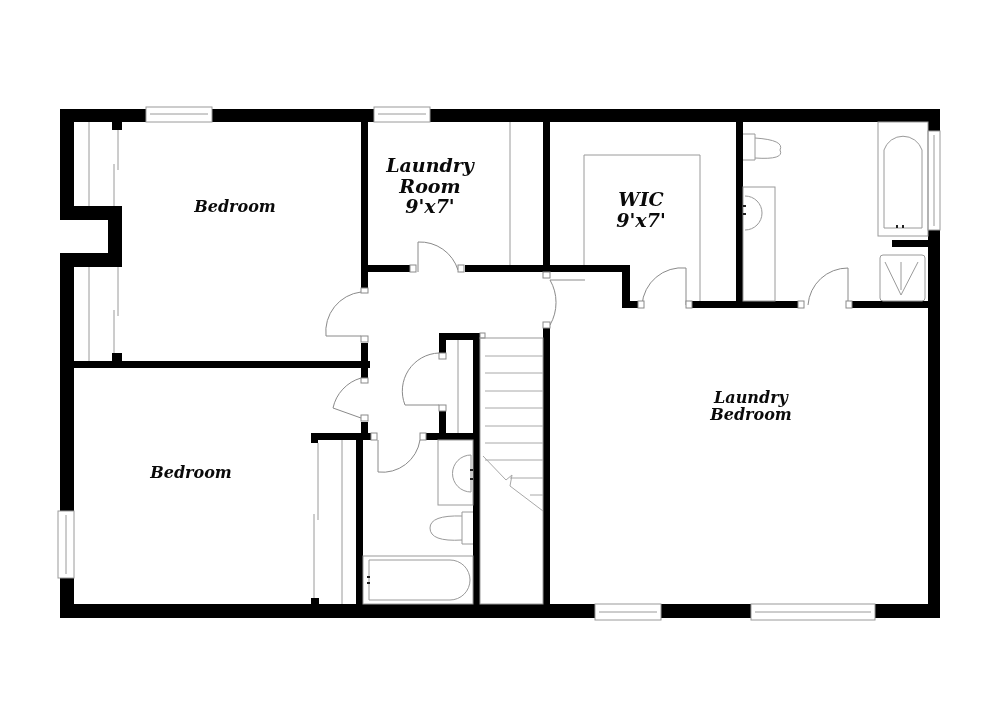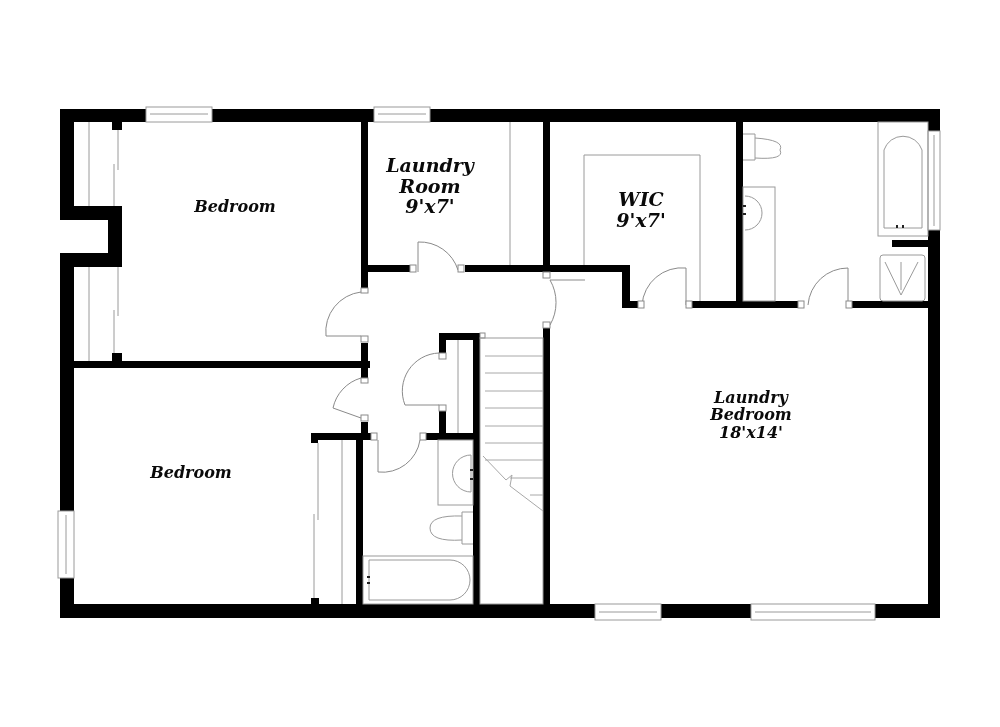--- a/index.html
+++ b/index.html
@@ -214,18 +214,17 @@
 </div>
 
 <div class="label md" style="left:641px; top:189px;">
   <span>WIC</span>
   <span>9'x7'</span>
 </div>
 
 <div class="label lg" style="left:751px; top:389px;">
   <span>Laundry</span>
   <span>Bedroom</span>
-  <span>18'x14'</span>
 </div>
 
 <div class="label lg" style="left:191px; top:464px;">
   <span>Bedroom</span>
 </div>
 
 </body></html>

